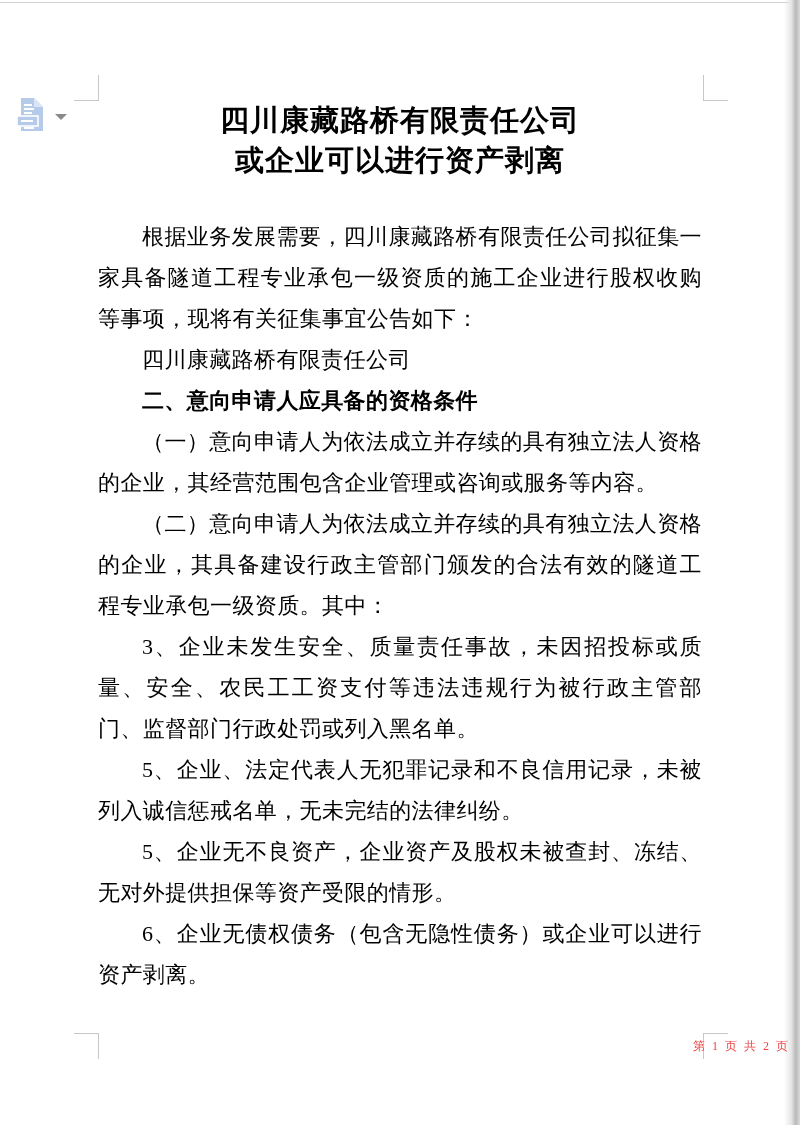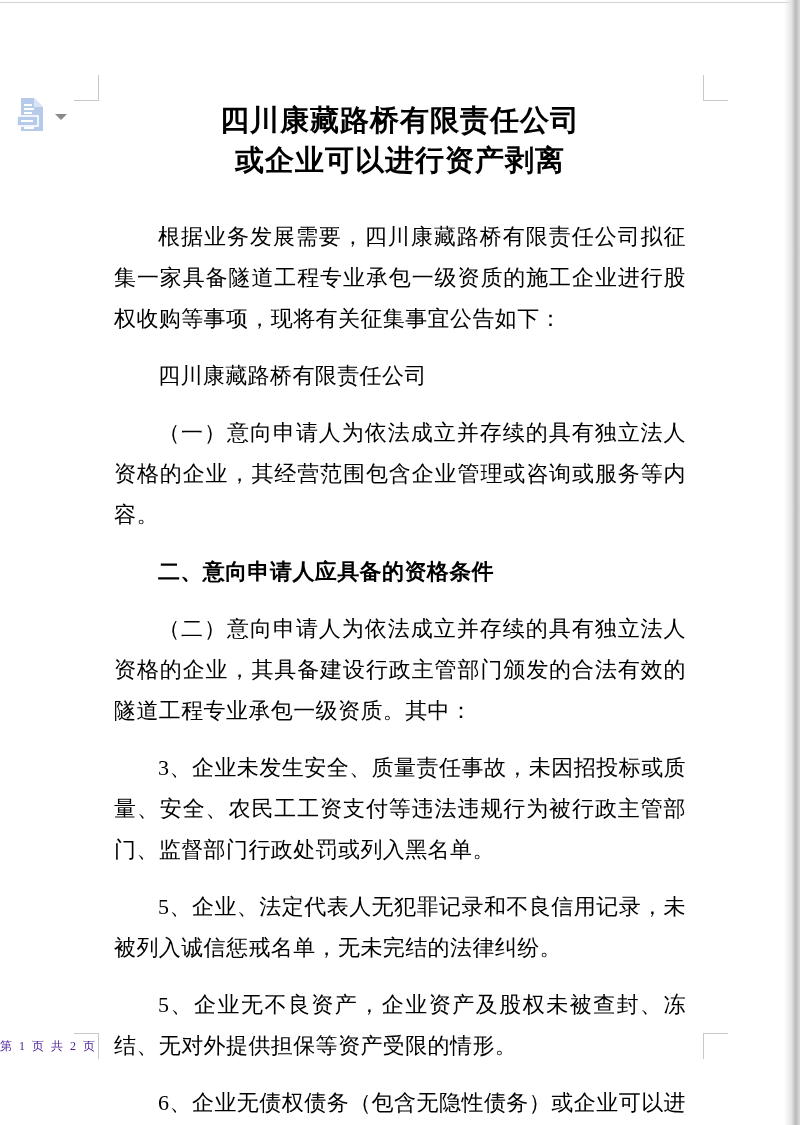--- a/index.html
+++ b/index.html
@@ -83,36 +83,36 @@
   }
   .doc-body {
     margin-top: 36px;
   }
   .para {
     font-size: 22px;
     line-height: 41px;
     text-indent: 2em;
     text-align: justify;
     letter-spacing: 0.4px;
-    margin: 16px;
+    margin: 0;
   }
   .para.heading {
     font-family: "Liberation Sans", "DejaVu Sans", sans-serif;
     font-weight: bold;
   }
 
   
   .page-footer {
     position: absolute;
     left: 0; top: 1038px;
     width: 790px;
-    text-align: left;
+    text-align: right;
     font-size: 12px;
     letter-spacing: 2px;
-    color: #4c1d95;
+    color: #ef4444;
     font-family: "Liberation Serif", "DejaVu Serif", serif;
   }
 </style>
 </head>
 <body>
 
 <div class="top-hairline"></div>
 
 <div class="page-edge"></div>
 
@@ -139,22 +139,22 @@
   </span>
   <span class="dropdown-arrow"></span>
 </div>
 
 <div class="text-area">
   <div class="doc-title">四川康藏路桥有限责任公司</div>
   <div class="doc-title">或企业可以进行资产剥离</div>
   <div class="doc-body">
       <p class="para body">根据业务发展需要，四川康藏路桥有限责任公司拟征集一家具备隧道工程专业承包一级资质的施工企业进行股权收购等事项，现将有关征集事宜公告如下：</p>
       <p class="para body">四川康藏路桥有限责任公司</p>
+      <p class="para heading">二、意向申请人应具备的资格条件</p>
       <p class="para body">（一）意向申请人为依法成立并存续的具有独立法人资格的企业，其经营范围包含企业管理或咨询或服务等内容。</p>
-      <p class="para heading">二、意向申请人应具备的资格条件</p>
       <p class="para body">（二）意向申请人为依法成立并存续的具有独立法人资格的企业，其具备建设行政主管部门颁发的合法有效的隧道工程专业承包一级资质。其中：</p>
       <p class="para body">3、企业未发生安全、质量责任事故，未因招投标或质量、安全、农民工工资支付等违法违规行为被行政主管部门、监督部门行政处罚或列入黑名单。</p>
       <p class="para body">5、企业、法定代表人无犯罪记录和不良信用记录，未被列入诚信惩戒名单，无未完结的法律纠纷。</p>
       <p class="para body">5、企业无不良资产，企业资产及股权未被查封、冻结、无对外提供担保等资产受限的情形。</p>
       <p class="para body">6、企业无债权债务（包含无隐性债务）或企业可以进行资产剥离。</p>
     </div>
 </div>
 
 <div class="page-footer">第 1 页 共 2 页</div>
 

